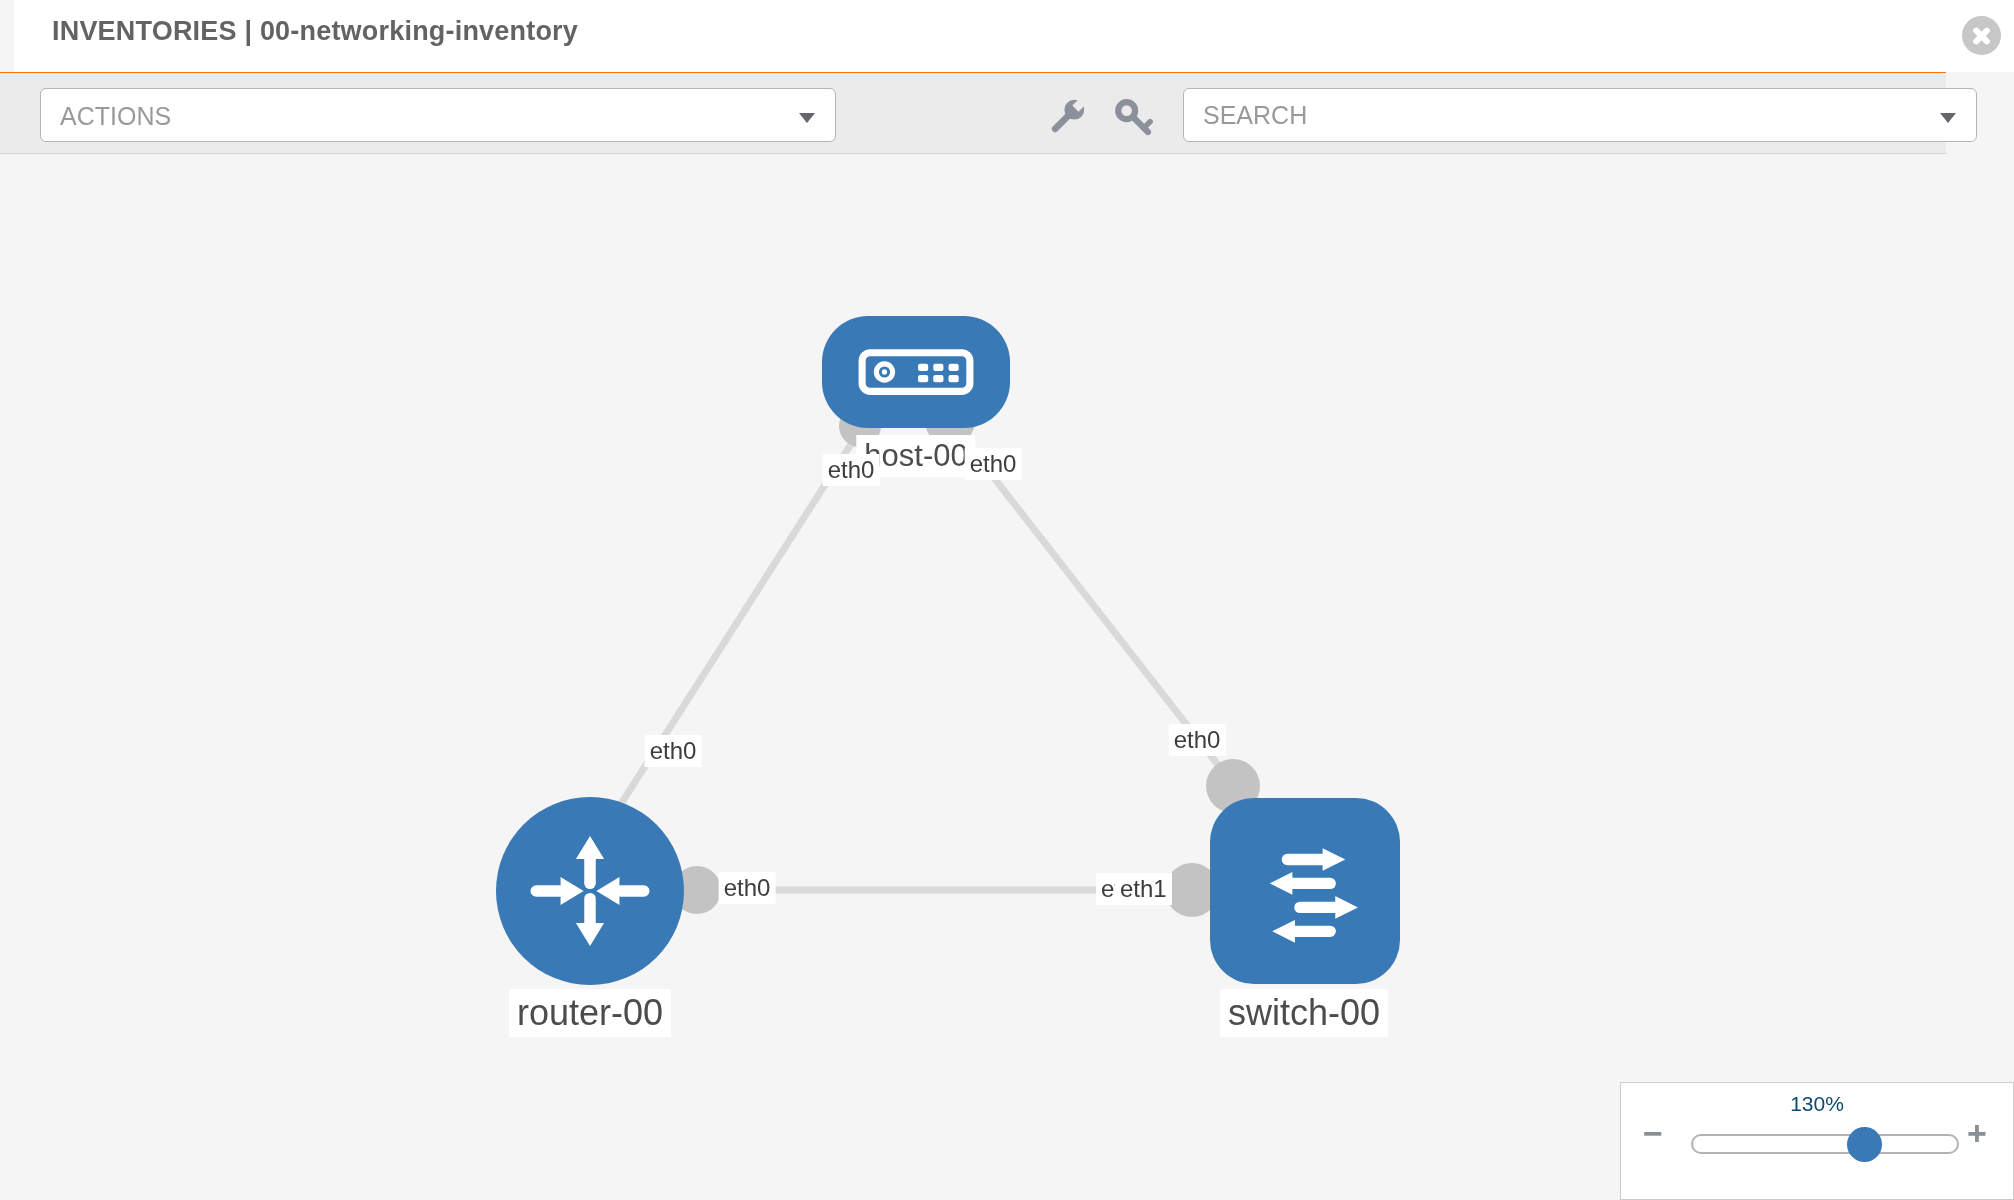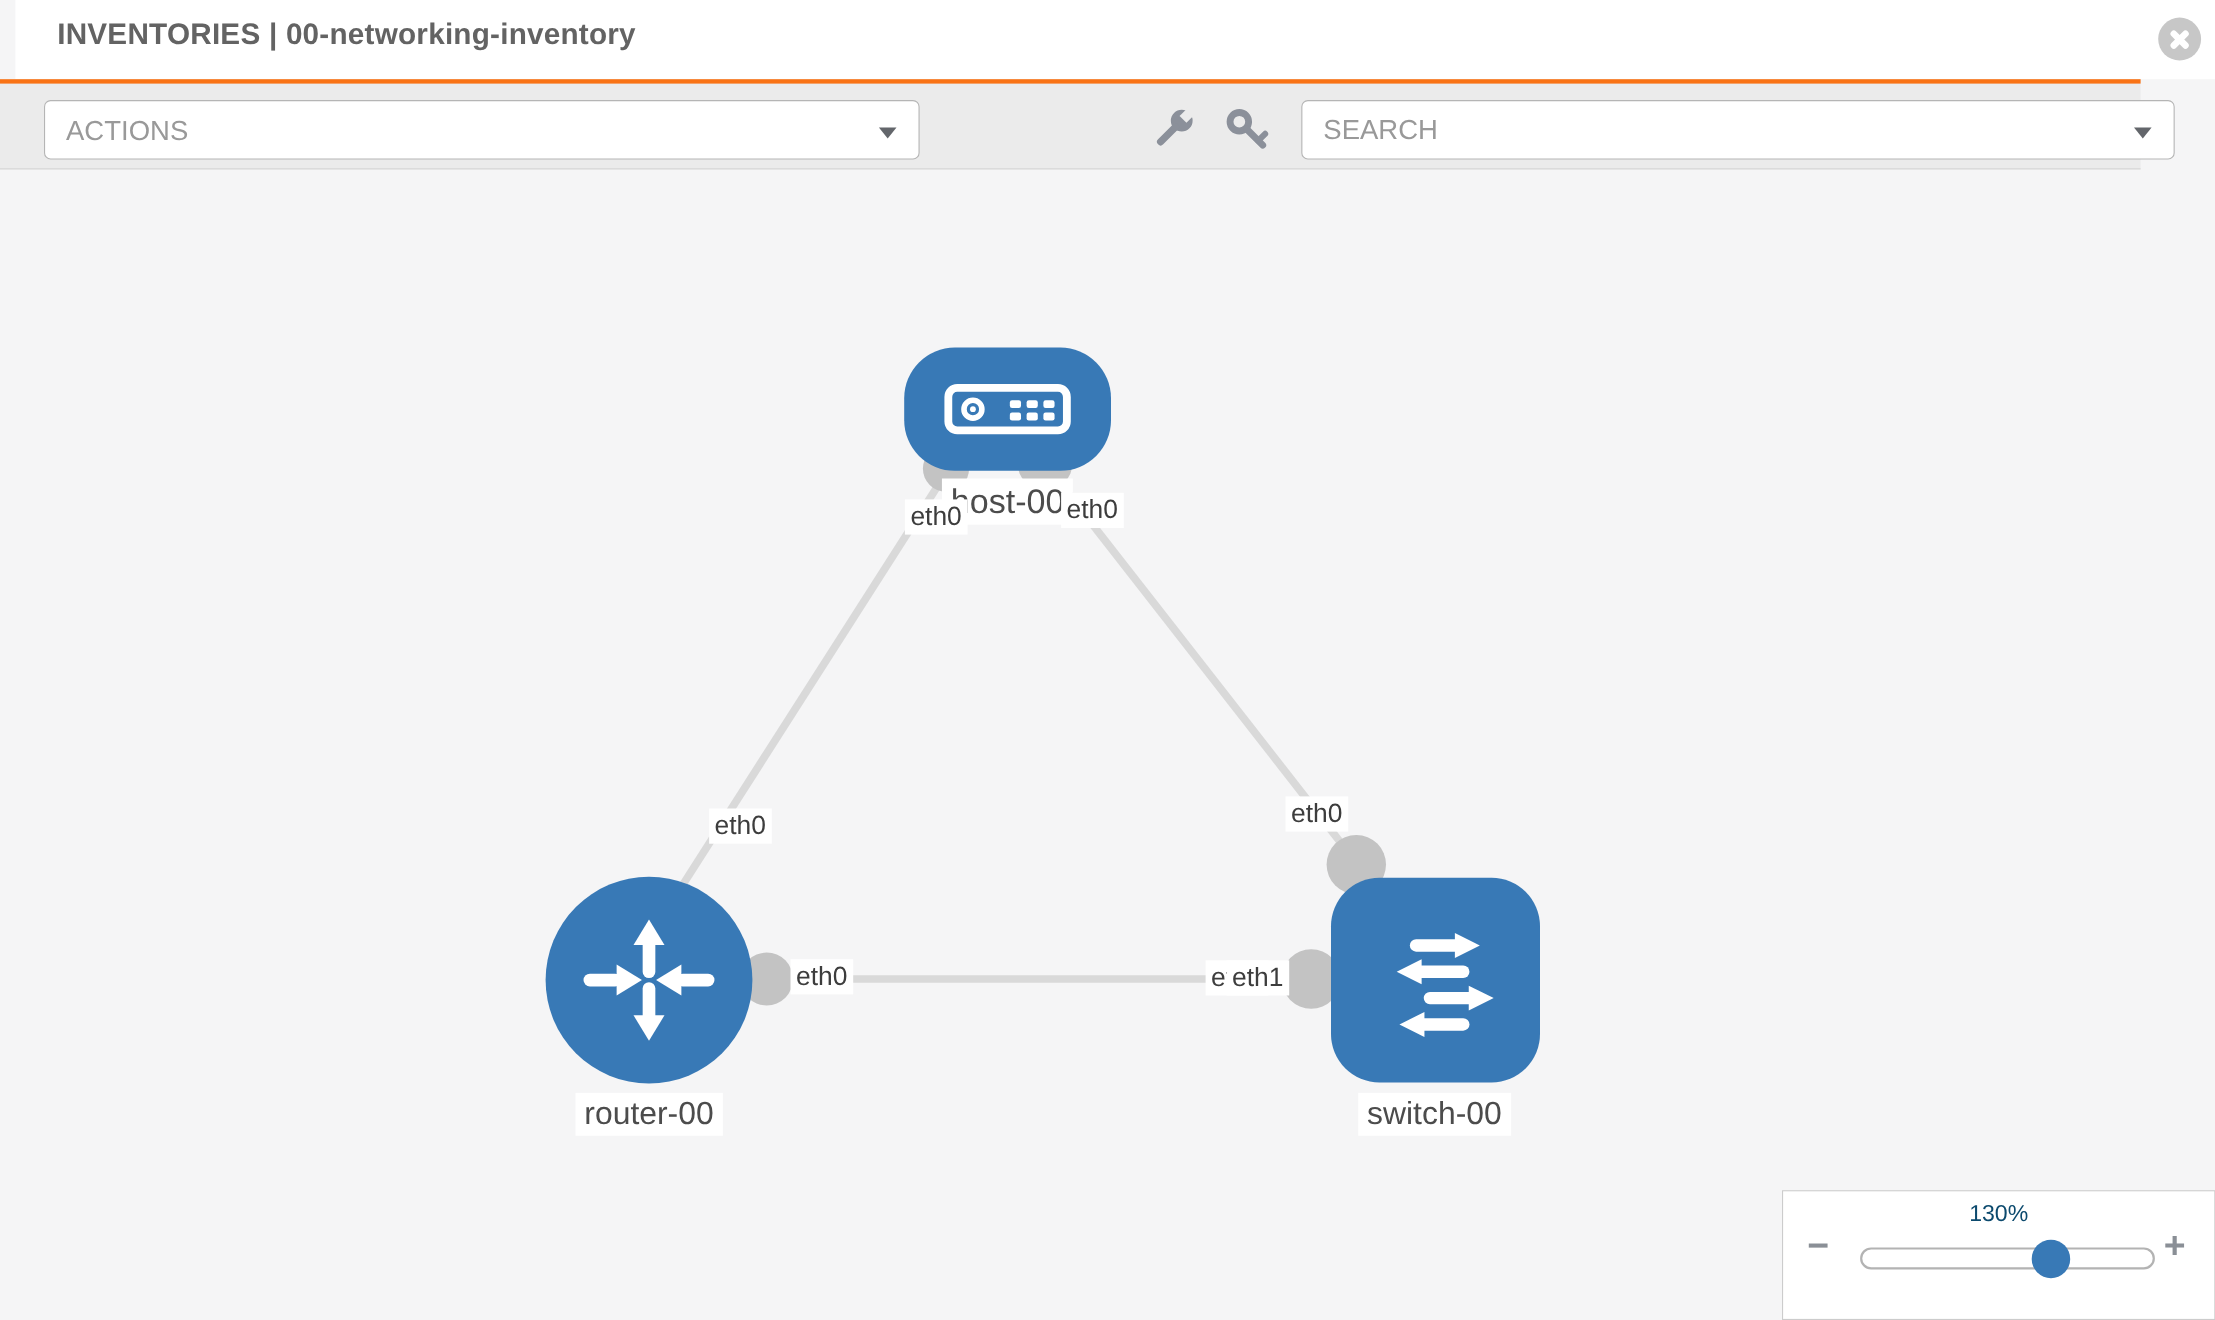--- a/index.html
+++ b/index.html
@@ -13,21 +13,21 @@
                 font-weight:bold; color:#636363; letter-spacing:0.2px; }
   .close-btn { position:absolute; left:1948px; top:16px; width:39px; height:39px;
                border-radius:50%; background:#c7c7c7; cursor:pointer; }
   .close-btn .bar { position:absolute; left:9px; top:16.5px; width:21px; height:6px;
                     border-radius:3px; background:#ffffff; }
   .close-btn .bar.a { transform:rotate(45deg); }
   .close-btn .bar.b { transform:rotate(-45deg); }
 
   
   .toolbar { position:absolute; left:0; top:72px; width:1946px; height:82px;
-             background:#ebebeb; border-top:4px solid #f97316;
+             background:#ebebeb; border-top:1px solid #f97316;
              border-bottom:1px solid #d4d4d4; z-index:20; }
   .combo { position:absolute; top:15px; height:54px; background:#ffffff;
            border:1px solid #b5b5b5; border-radius:6px; }
   .combo-text { position:absolute; left:19px; top:13px; font-size:25px;
                 color:#999999; }
   .caret { position:absolute; right:20px; top:24px; width:0; height:0;
            border-left:8px solid transparent; border-right:8px solid transparent;
            border-top:10px solid #63666b; }
   .actions-combo { left:40px; width:796px; }
   .search-combo  { left:1183px; width:794px; }
@@ -47,21 +47,21 @@
   .links-svg { position:absolute; left:0; top:0; width:2014px; height:1200px;
                z-index:1; }
   .node { position:absolute; z-index:3; background:#3879b6; cursor:pointer;
           display:flex; align-items:center; justify-content:center; }
   .node-host   { left:822px; top:316px; width:188px; height:112px; border-radius:46px; }
   .node-router { left:496px; top:797px; width:188px; height:188px; border-radius:50%; }
   .node-switch { left:1210px; top:798px; width:190px; height:186px; border-radius:44px; }
 
   .chip { position:absolute; z-index:5; background:#ffffff; color:#4c4c4c;
           white-space:nowrap; }
-  .name-chip { font-size:29px; padding:3px 8px; transform:translate(-50%,-50%); }
+  .name-chip { font-size:36px; padding:3px 8px; transform:translate(-50%,-50%); }
   .eth-chip  { font-size:24px; color:#3d3d3d; padding:2px 5px;
                transform:translate(-50%,-50%); }
   .eth-chip.abs { transform:none; }
 
   
   .zoom-panel { position:absolute; left:1620px; top:1082px; width:394px; height:118px;
                 background:#ffffff; border:1px solid #cccccc; z-index:10; }
   .zoom-label { position:absolute; left:0; top:9px; width:100%; text-align:center;
                 font-size:21px; color:#0c4a6e; }
   .zoom-minus, .zoom-plus { position:absolute; top:33px; font-size:34px;

